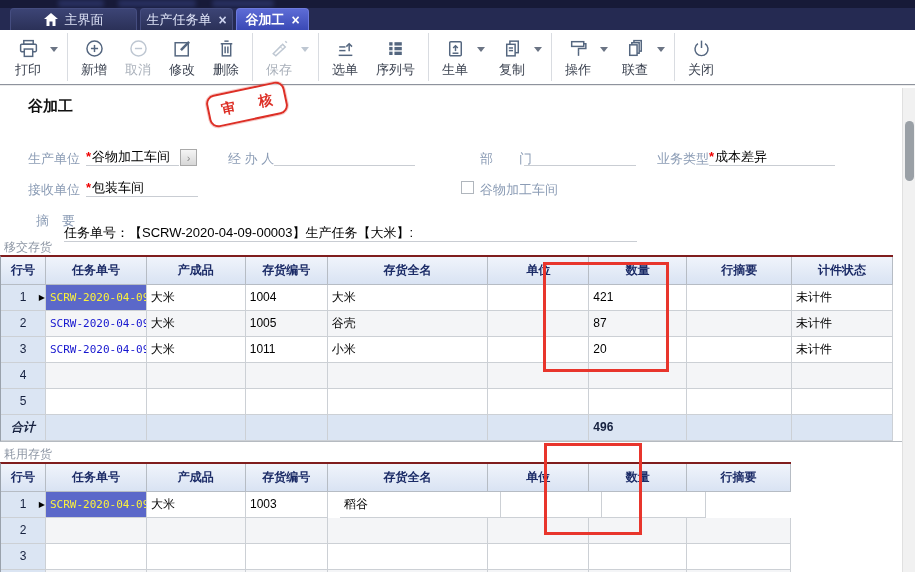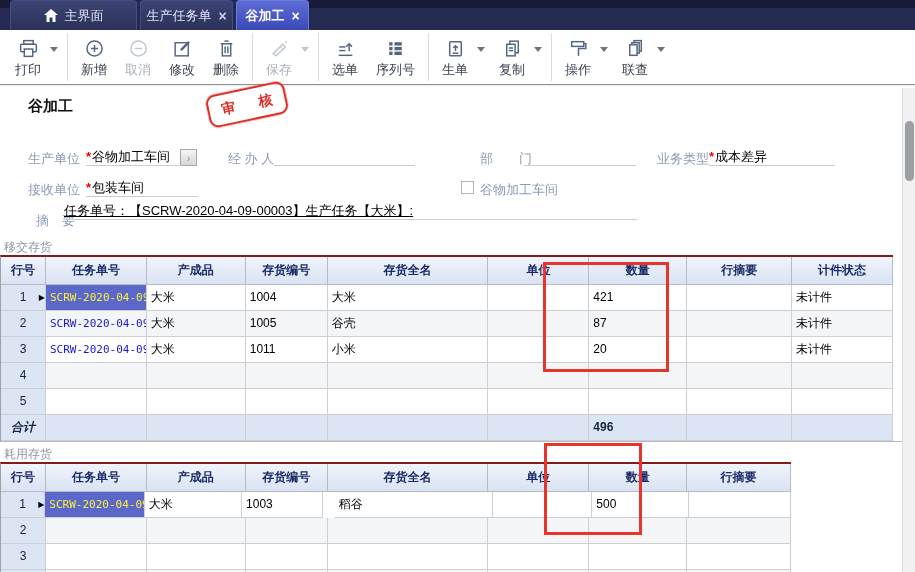--- a/index.html
+++ b/index.html
@@ -9,21 +9,21 @@
     background:#fff; font-family:"Liberation Sans","DejaVu Sans",sans-serif;
     font-size:13px; color:#000;
   }
 
   
   .topbar { position:absolute; left:0; top:0; width:915px; height:30px; background:#252a52; }
   .topstrip { position:absolute; left:0; top:0; width:915px; height:8px; background:#171a38; overflow:hidden; }
   .smudge { position:absolute; top:0; height:7px; background:#35417f; opacity:.55; filter:blur(2px); border-radius:3px; }
   .tabs { position:absolute; left:10px; bottom:0; display:flex; gap:3px; align-items:flex-end; }
   .tab {
-    height:30px; display:flex; align-items:center; justify-content:center; gap:7px;
+    height:22px; display:flex; align-items:center; justify-content:center; gap:7px;
     background:linear-gradient(#3c4475,#2b3158); color:#dde2f6;
     border-radius:4px 4px 0 0; font-size:13px; cursor:default;
     border:1px solid #454d80; border-bottom:none;
   }
   .tab.active { background:linear-gradient(#5d6cd6,#3a49b5); color:#fff; font-weight:bold; border-color:#6d7ade; }
   .tab .close { font-size:14px; font-weight:bold; color:#cdd3ee; line-height:1; }
   .tab.active .close { color:#fff; }
   .home-icon { display:inline-flex; }
 
   
@@ -268,20 +268,31 @@
             <svg width="21" height="21" viewBox="0 0 20 20" fill="none" stroke="currentColor" stroke-width="1.4">
               <rect x="8.5" y="2.5" width="7" height="10" fill="#fff"></rect>
               <rect x="6.5" y="4.5" width="7" height="10" fill="#fff"></rect>
               <rect x="4.5" y="6.5" width="7" height="10" fill="#fff"></rect>
             </svg>
           </div>
           <span class="caret"></span>
           <div class="tlabel">联查</div>
         </div>
       </div>
+      <div class="tgroup">
+        <div class="tbtn">
+          <div class="ticon">
+            <svg width="21" height="21" viewBox="0 0 20 20" fill="none" stroke="currentColor" stroke-width="1.4">
+              <path d="M6.6 5.4 a6.2 6.2 0 1 0 6.8 0"></path>
+              <line x1="10" y1="2.5" x2="10" y2="9.5"></line>
+            </svg>
+          </div>
+          <div class="tlabel">关闭</div>
+        </div>
+      </div>
     </div>
 
   <div class="page-title">谷加工</div>
   <div class="stamp">审 核</div>
 
   <span class="flabel" style="left:28px;top:150px;">生产单位</span>
   <span class="fval" style="left:86px;top:148px;width:93px;"><span class="star">*</span><span>谷物加工车间</span></span>
   <span class="refbtn">›</span>
   <span class="flabel" style="left:228px;top:150px;">经 办 人</span>
   <span class="fval" style="left:274px;top:148px;width:141px;"></span>
@@ -289,21 +300,21 @@
   <span class="fval" style="left:524px;top:148px;width:112px;"></span>
   <span class="flabel" style="left:657px;top:150px;">业务类型</span>
   <span class="fval" style="left:709px;top:148px;width:126px;"><span class="star">*</span><span>成本差异</span></span>
 
   <span class="flabel" style="left:28px;top:181px;">接收单位</span>
   <span class="fval" style="left:86px;top:179px;width:112px;"><span class="star">*</span><span>包装车间</span></span>
   <span class="cbox"></span>
   <span class="flabel" style="left:480px;top:181px;">谷物加工车间</span>
 
   <span class="flabel" style="left:36px;top:212px;">摘　要</span>
-  <span class="fval" style="left:64px;top:202px;width:573px;text-decoration:underline;">任务单号：【SCRW-2020-04-09-00003】生产任务【大米】:</span>
+  <span class="fval" style="left:64px;top:224px;width:573px;">任务单号：【SCRW-2020-04-09-00003】生产任务【大米】:</span>
 
   <span class="section-label" style="top:239px;">移交存货</span>
   <div class="grid" style="top:255px;width:893px;">
       <div class="trow thead">
         <div class="tcell" style="width: 45px;">行号</div>
         <div class="tcell" style="width: 101px;">任务单号</div>
         <div class="tcell" style="width: 99px;">产成品</div>
         <div class="tcell" style="width: 82px;">存货编号</div>
         <div class="tcell" style="width: 161px;">存货全名</div>
         <div class="tcell" style="width: 101px;">单位</div>
@@ -392,21 +403,20 @@
         <div class="tcell" style="width: 98px;">数量</div>
         <div class="tcell" style="width: 104px;">行摘要</div>
       </div>
       <div class="trow">
         <div class="tcell rowno" style="width: 45px;">1<span class="marker">▶</span></div>
         <div class="tcell sel code" style="width: 101px;">SCRW-2020-04-09-0</div>
         <div class="tcell" style="width: 99px;">大米</div>
         <div class="tcell" style="width: 82px;">1003</div>
         <div class="tcell" style="width: 161px; margin-left: 12px;">稻谷</div>
         <div class="tcell" style="width: 101px;"></div>
-        <div class="tcell" style="width: 98px;">500</div>
         <div class="tcell" style="width: 104px;"></div>
       </div>
       <div class="trow alt">
         <div class="tcell rowno" style="width: 45px;">2</div>
         <div class="tcell" style="width: 101px;"></div>
         <div class="tcell" style="width: 99px;"></div>
         <div class="tcell" style="width: 82px;"></div>
         <div class="tcell" style="width: 161px;"></div>
         <div class="tcell" style="width: 101px;"></div>
         <div class="tcell" style="width: 98px;"></div>

